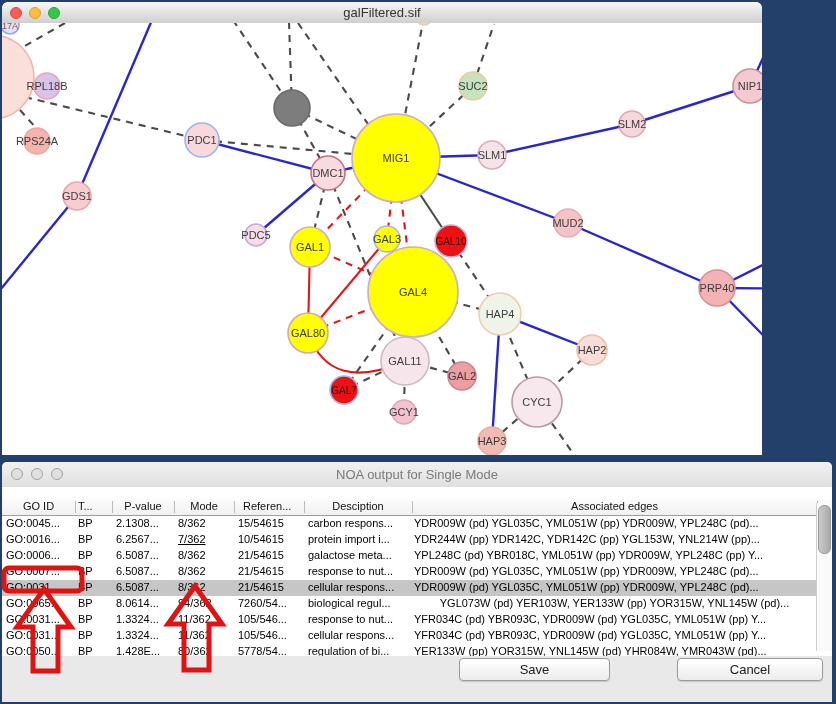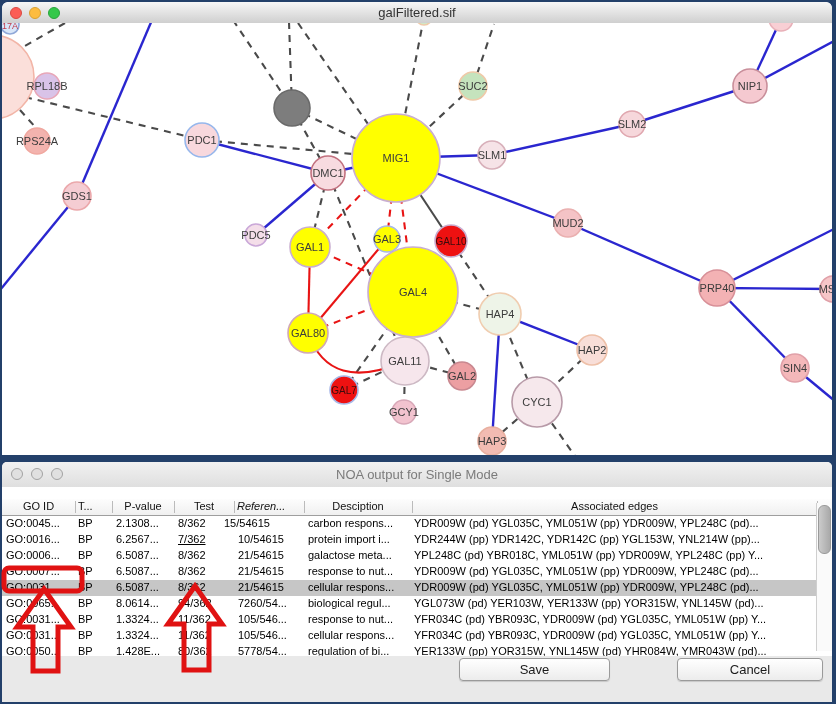--- a/index.html
+++ b/index.html
@@ -1,20 +1,20 @@
 <!DOCTYPE html>
 <html><head>
 <meta charset="utf-8">
 <style>
   html,body{margin:0;padding:0;}
   body{font-family:"Liberation Sans",sans-serif;}
   .screen{position:relative;width:836px;height:704px;background:#23406a;overflow:hidden;}
 
   
-  .graph-window{position:absolute;left:2px;top:2px;width:830px;height:453px;background:#fff;
+  .graph-window{position:absolute;left:2px;top:2px;width:760px;height:453px;background:#fff;
     border-radius:6px 6px 0 0;overflow:hidden;}
   .titlebar{position:relative;height:21px;background:linear-gradient(#f7f7f7,#cfcfcf);
     border-bottom:1px solid #8f8f8f;border-radius:6px 6px 0 0;}
   .titlebar .title{position:absolute;left:0;right:0;top:3px;text-align:center;font-size:13px;color:#333;}
   .lights{position:absolute;left:8px;top:5px;display:flex;gap:7px;}
   .light{width:12px;height:12px;border-radius:50%;box-sizing:border-box;}
   .light.red{background:#fb5d56;border:1px solid #d94942;}
   .light.yellow{background:#fdbc40;border:1px solid #d9a132;}
   .light.green{background:#34c84a;border:1px solid #2aa33c;}
   .light.inactive{background:#e0e0e0;border:1.5px solid #a2a2a2;}
@@ -194,37 +194,37 @@
       <div class="title">NOA output for Single Mode</div>
     </div>
 
     <div class="table-body">
       <div class="thead" id="thead">
           <div class="th" style="left: 0px; width: 73px; text-align: center;">GO ID</div>
           <div class="th" style="left: 73px; width: 37px; text-align: left; padding-left: 3px;">T...</div>
           <div class="th-sep" style="left: 73px;"></div>
           <div class="th" style="left: 110px; width: 62px; text-align: center;">P-value</div>
           <div class="th-sep" style="left: 110px;"></div>
-          <div class="th" style="left: 172px; width: 60px; text-align: center;">Test</div>
+          <div class="th" style="left: 172px; width: 60px; text-align: center;">Mode</div>
           <div class="th-sep" style="left: 172px;"></div>
-          <div class="th" style="left: 232px; width: 70px; text-align: left; padding-left: 3px; font-style: italic;">Referen...</div>
+          <div class="th" style="left: 232px; width: 70px; text-align: left; padding-left: 9px;">Referen...</div>
           <div class="th-sep" style="left: 232px;"></div>
           <div class="th" style="left: 302px; width: 108px; text-align: center;">Desciption</div>
           <div class="th-sep" style="left: 302px;"></div>
           <div class="th" style="left: 410px; width: 405px; text-align: center;">Associated edges</div>
           <div class="th-sep" style="left: 410px;"></div>
           <div class="th-sep" style="left: 815px;"></div>
         </div>
       <div class="rows" id="rows">
           <div class="trow">
             <span class="td" style="left: 4px; width: 70px;">GO:0045...</span>
             <span class="td" style="left: 76px; width: 36px;">BP</span>
             <span class="td" style="left: 114px; width: 60px;">2.1308...</span>
             <span class="td" style="left: 176px; width: 58px;">8/362</span>
-            <span class="td" style="left: 222px; width: 68px;">15/54615</span>
+            <span class="td" style="left: 236px; width: 68px;">15/54615</span>
             <span class="td" style="left: 306px; width: 104px;">carbon respons...</span>
             <span class="td" style="left: 412px; width: 401px;">YDR009W (pd) YGL035C, YML051W (pp) YDR009W, YPL248C (pd)...</span>
           </div>
           <div class="trow">
             <span class="td" style="left: 4px; width: 70px;">GO:0016...</span>
             <span class="td" style="left: 76px; width: 36px;">BP</span>
             <span class="td" style="left: 114px; width: 60px;">6.2567...</span>
             <span class="td" style="left: 176px; width: 58px; text-decoration: underline;">7/362</span>
             <span class="td" style="left: 236px; width: 68px;">10/54615</span>
             <span class="td" style="left: 306px; width: 104px;">protein import i...</span>
@@ -257,21 +257,21 @@
             <span class="td" style="left: 306px; width: 104px;">cellular respons...</span>
             <span class="td" style="left: 412px; width: 401px;">YDR009W (pd) YGL035C, YML051W (pp) YDR009W, YPL248C (pd)...</span>
           </div>
           <div class="trow">
             <span class="td" style="left: 4px; width: 70px;">GO:0065...</span>
             <span class="td" style="left: 76px; width: 36px;">BP</span>
             <span class="td" style="left: 114px; width: 60px;">8.0614...</span>
             <span class="td" style="left: 176px; width: 58px;">94/362</span>
             <span class="td" style="left: 236px; width: 68px;">7260/54...</span>
             <span class="td" style="left: 306px; width: 104px;">biological regul...</span>
-            <span class="td" style="left: 412px; width: 401px;">YGL073W (pd) YER103W, YER133W (pp) YOR315W, YNL145W (pd)...</span>
+            <span class="td" style="left: 412px; width: 401px; text-align: center;">YGL073W (pd) YER103W, YER133W (pp) YOR315W, YNL145W (pd)...</span>
           </div>
           <div class="trow">
             <span class="td" style="left: 4px; width: 70px;">GO:0031...</span>
             <span class="td" style="left: 76px; width: 36px;">BP</span>
             <span class="td" style="left: 114px; width: 60px;">1.3324...</span>
             <span class="td" style="left: 176px; width: 58px;">11/362</span>
             <span class="td" style="left: 236px; width: 68px;">105/546...</span>
             <span class="td" style="left: 306px; width: 104px;">response to nut...</span>
             <span class="td" style="left: 412px; width: 401px;">YFR034C (pd) YBR093C, YDR009W (pd) YGL035C, YML051W (pp) Y...</span>
           </div>

